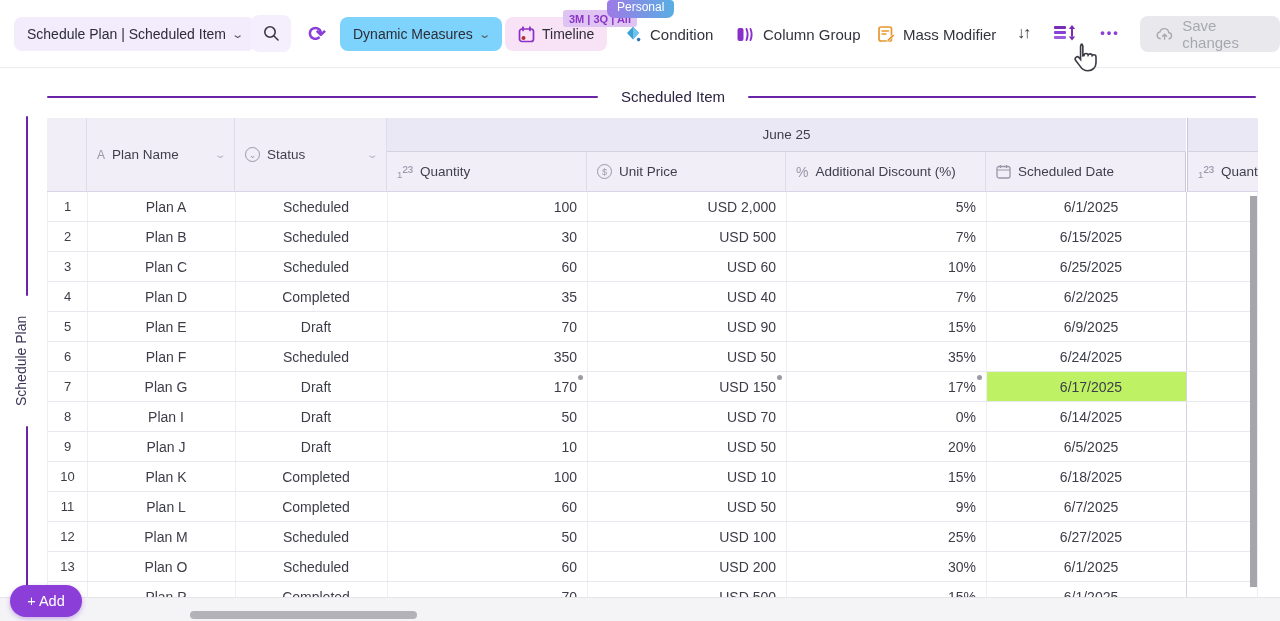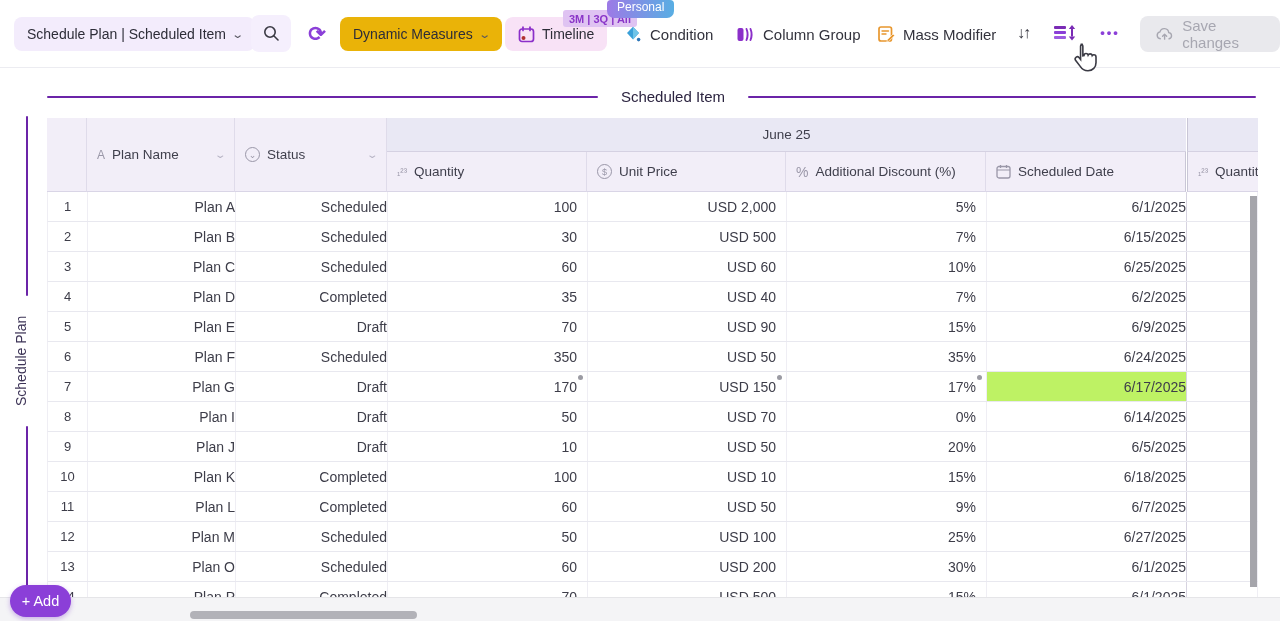--- a/index.html
+++ b/index.html
@@ -11,21 +11,21 @@
   .toolbar { position:absolute; left:0; top:0; width:1280px; height:68px;
     background:#fff; border-bottom:1px solid #ececf1; z-index:5; }
   .pill { position:absolute; top:17px; height:34px; border-radius:8px;
     display:flex; align-items:center; gap:7px; padding:12px 13px;
     font-size:14px; color:#2d2d38; font-weight:500; cursor:pointer; }
   .pill .chev { font-size:11px; color:#55555f; transform:scaleX(1.4); }
   .view-pill { left:14px; background:#f3ecfc; }
   .iconbtn { position:absolute; display:flex; align-items:center; justify-content:center; cursor:pointer; }
   .search-btn { left:251px; top:15px; width:40px; height:37px; background:#f5effd; border-radius:8px; }
   .refresh-btn { left:303px; top:20px; width:28px; height:28px; color:#8b3fd8; font-size:21px; font-weight:bold; }
-  .dm-pill { left:340px; background:#eab308; }
+  .dm-pill { left:340px; background:#7dd3fc; }
   .tl-pill { left:505px; background:#f8e2f6; }
   .tbtn { position:absolute; top:22px; height:24px; display:flex; align-items:center; gap:8px;
     font-size:15px; color:#33333d; font-weight:500; cursor:pointer; }
   .cond-btn { left:624px; }
   .cg-btn { left:736px; }
   .mm-btn { left:877px; }
   .sort-btn { left:1010px; top:20px; width:26px; height:26px; font-size:16px; font-weight:bold;
     color:#3a3a44; letter-spacing:-2px; }
   .rowh-btn { left:1052px; top:22px; width:26px; height:24px; }
   .more-btn { left:1096px; top:18px; width:28px; height:28px; color:#8b3fd8;
@@ -60,49 +60,49 @@
     display:flex; align-items:center; padding:0 10px; gap:7px; cursor:pointer; }
   .gh-group { top:0; height:34px; background:#e9e8f4; border-bottom:1px solid #d5d1e2;
     display:flex; align-items:center; justify-content:center;
     font-size:13.5px; color:#3f3f4c; font-weight:500; }
   .gh-sub { top:34px; height:40px; border-right:1px solid #dfdbea; border-bottom:1px solid #d9d5e6;
     display:flex; align-items:center; padding:0 10px; gap:7px; white-space:nowrap; cursor:pointer; }
   .gh-label { font-size:13.5px; color:#3f3f4c; font-weight:500; white-space:nowrap; }
   .hicon { color:#9a97a8; font-size:12px; display:inline-flex; align-items:center; justify-content:center; }
   .circ { width:15px; height:15px; border:1.3px solid #9a97a8; border-radius:50%;
     font-size:9px; display:inline-flex; align-items:center; justify-content:center; color:#9a97a8; }
-  .num123 { font-size:10px; letter-spacing:0; }
+  .num123 { font-size:16px; letter-spacing:0; }
   .hd-chev { margin-left:auto; color:#b6b3c4; font-size:10px; transform:scaleX(1.5); }
   .strongR { border-right:1.5px solid #c9c6d6 !important; }
   .strongL { border-left:1.5px solid #c9c6d6 !important; }
 
   .rows-viewport { position:absolute; left:0; top:74px; width:1211px; }
   .trow { display:grid; grid-template-columns:40px 148px 152px 200px 199px 200px 200px 71px;
     height:30px; border-bottom:1px solid #e8e8ef; background:#fff; border-left:1px solid #efeef4; }
   .tcell { position:relative; border-right:1px solid #efeef4; display:flex; align-items:center;
     font-size:14px; color:#3d3d49; overflow:hidden; white-space:nowrap; cursor:cell; }
-  .tcell.left { justify-content:flex-end; padding-left:9px; }
+  .tcell.left { justify-content:center; padding-left:9px; }
   .tcell.right { justify-content:flex-end; padding-right:10px; }
   .tcell.center { justify-content:center; font-size:13px; }
   .tcell:nth-child(7) { border-right:1.5px solid #d6d3e0; }
   .tcell.hl { background:#bef264; }
   .dot { position:absolute; top:3px; right:4px; width:5px; height:5px; border-radius:50%;
     background:#9b9ba3; }
 
   
   .vscroll { position:absolute; left:1250px; top:196px; width:7px; height:391px;
     background:#a5a5ab; z-index:8; cursor:grab; }
   .hscroll { position:absolute; left:190px; top:611px; width:227px; height:8px;
     background:#b2b2b8; border-radius:4px; z-index:10; cursor:grab; }
 
   
   .footer { position:absolute; left:0; top:597px; width:1280px; height:24px;
     background:#f4f4f6; border-top:1px solid #e5e5e8; z-index:6; }
   .records { position:absolute; left:88px; top:601px; font-size:12.5px; color:#44444e; }
-  .add-btn { position:absolute; left:10px; top:585px; width:61px; height:32px;
+  .add-btn { position:absolute; left:10px; top:585px; width:72px; height:32px;
     background:#8b3fd8; border-radius:16px; color:#fff; font-size:14.5px; font-weight:500;
     display:flex; align-items:center; justify-content:center; z-index:12; cursor:pointer;
     box-shadow:0 2px 5px rgba(120,50,200,.35); }
 </style>
 </head>
 <body>
 
 <div class="screen">
 
   <header class="toolbar">

